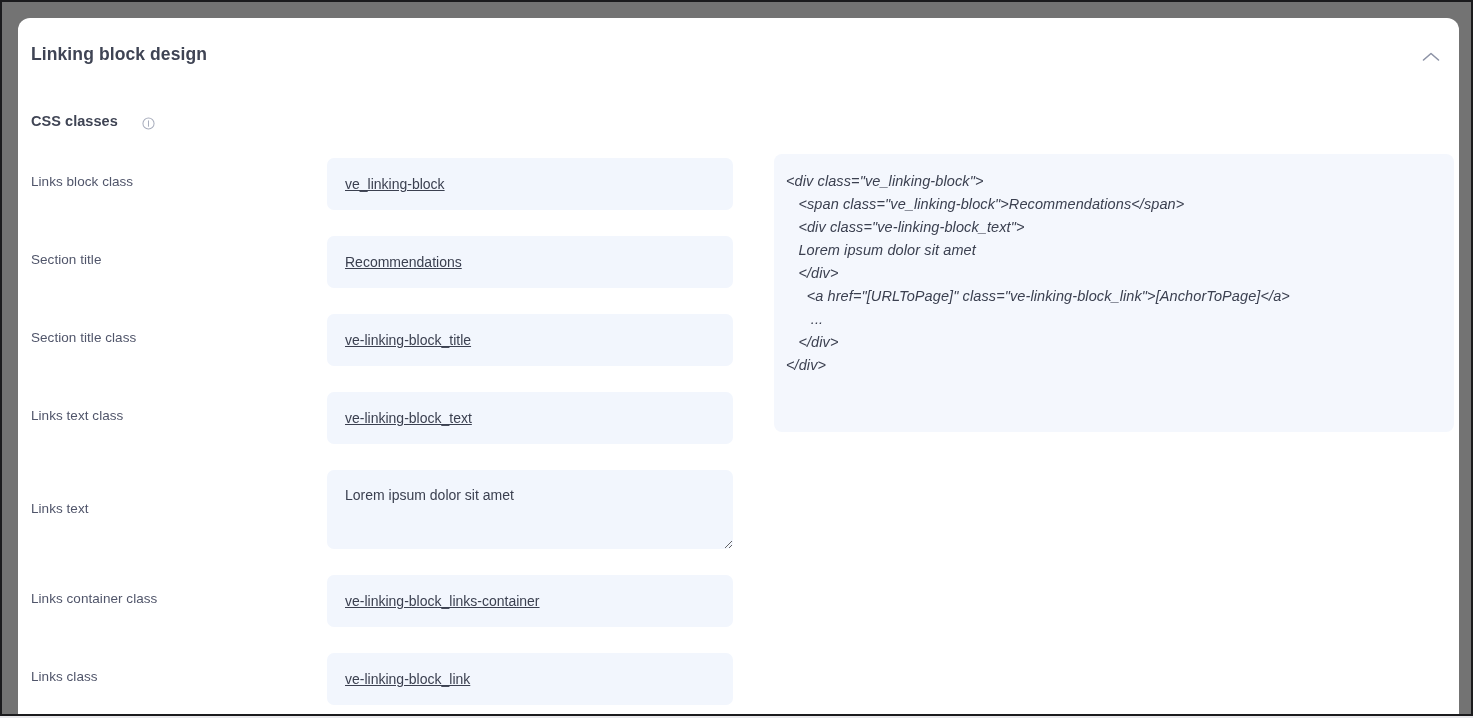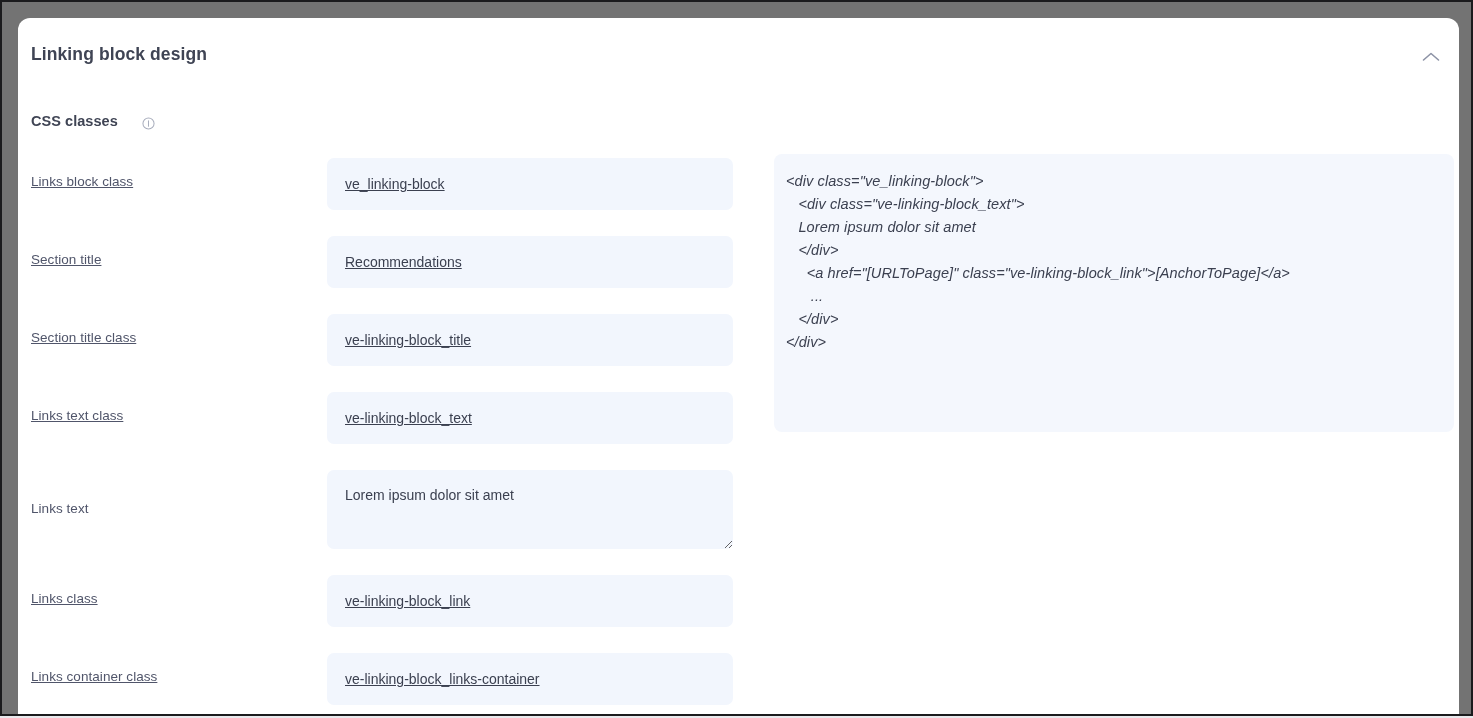--- a/index.html
+++ b/index.html
@@ -144,21 +144,21 @@
   .text-area {
     height: 79px;
     padding: 16px 18px;
     line-height: 1.35;
     resize: vertical;
     overflow: hidden;
   }
 
   
   .row-input  { height: 52px; }
-  .row-input .row-label  { top: 16px; text-decoration: underline; }
+  .row-input .row-label  { top: 16px; }
   .row-textarea { height: 79px; }
   .row-textarea .row-label { top: 31px; }
 
   
   #code-preview {
     position: absolute;
     left: 756px;
     top: 136px;
     width: 680px;
     height: 278px;
@@ -231,35 +231,36 @@
             <input type="text" class="text-input" value="ve-linking-block_text" style="">
           </div>
         </div>
         <div class="form-row row-textarea">
           <div class="row-label">Links text</div>
           <div class="row-control">
             <textarea class="text-area" value="Lorem ipsum dolor sit amet" style="">Lorem ipsum dolor sit amet</textarea>
           </div>
         </div>
         <div class="form-row row-input">
+          <div class="row-label">Links container class</div>
+          <div class="row-control">
+            <input type="text" class="text-input" value="ve-linking-block_links-container" style="">
+          </div>
+        </div>
+        <div class="form-row row-input">
           <div class="row-label">Links class</div>
           <div class="row-control">
             <input type="text" class="text-input" value="ve-linking-block_link" style="">
-          </div>
-        </div>
-        <div class="form-row row-input">
-          <div class="row-label">Links container class</div>
-          <div class="row-control">
-            <input type="text" class="text-input" value="ve-linking-block_links-container" style="">
           </div>
         </div>
       </div>
 
     <div id="code-preview">
         <div class="code-line">&lt;div class="ve_linking-block"&gt;</div>
+        <div class="code-line">   &lt;span class="ve_linking-block"&gt;Recommendations&lt;/span&gt;</div>
         <div class="code-line">   &lt;div class="ve-linking-block_text"&gt;</div>
         <div class="code-line">   Lorem ipsum dolor sit amet</div>
         <div class="code-line"></div>
         <div class="code-line">   &lt;/div&gt;</div>
         <div class="code-line">     &lt;a href="[URLToPage]" class="ve-linking-block_link"&gt;[AnchorToPage]&lt;/a&gt;</div>
         <div class="code-line">      ...</div>
         <div class="code-line">   &lt;/div&gt;</div>
         <div class="code-line">&lt;/div&gt;</div>
       </div>
 

